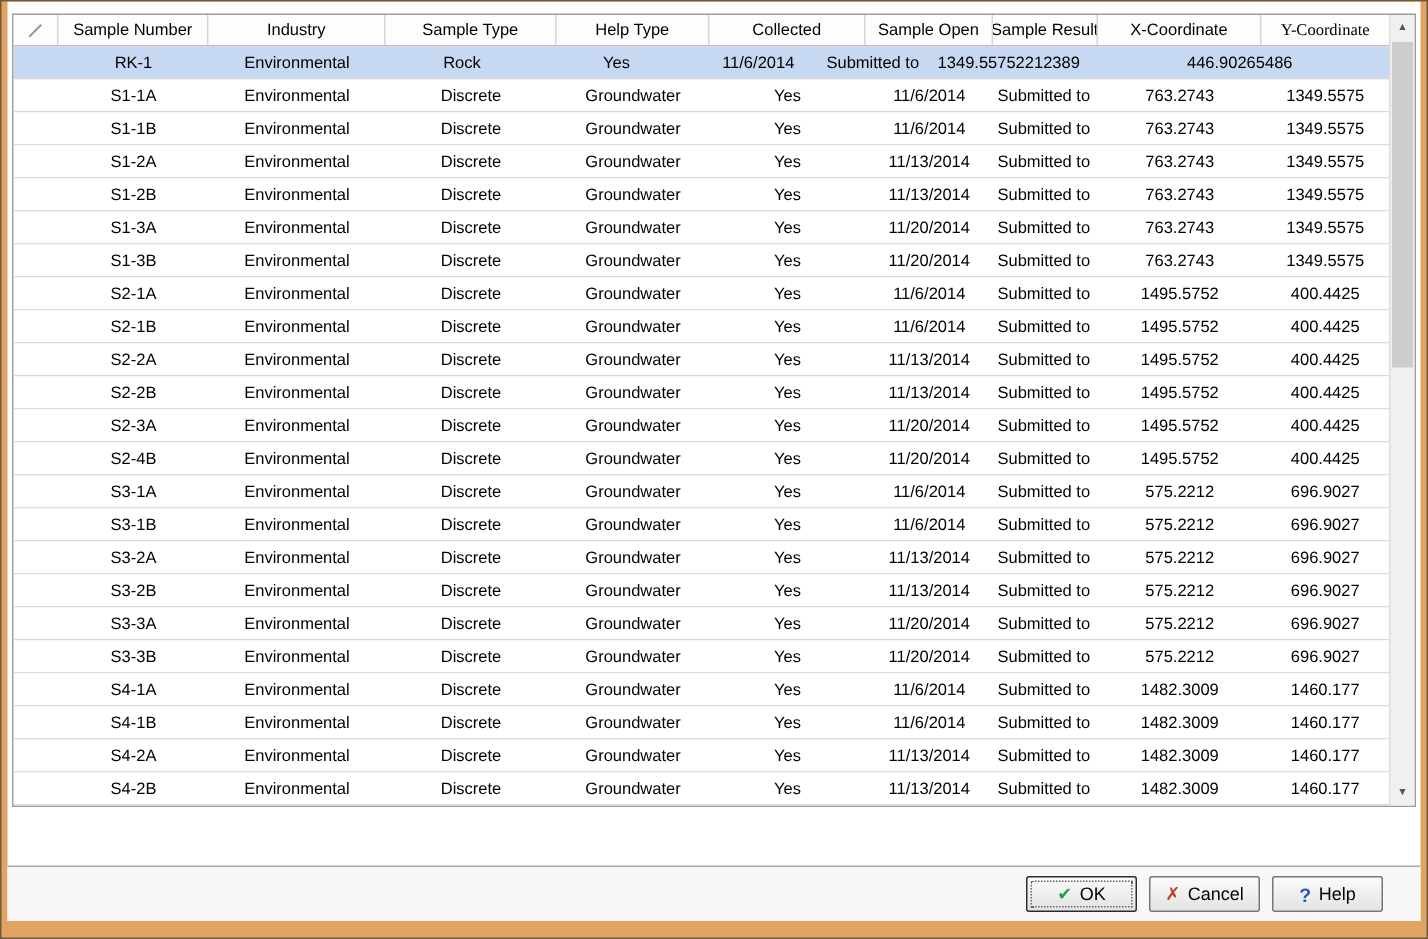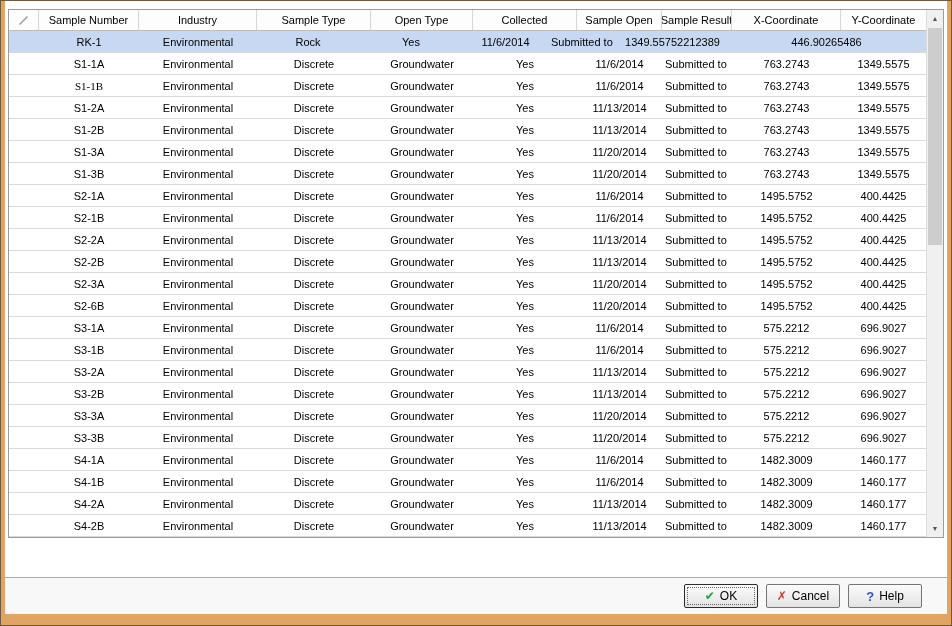--- a/index.html
+++ b/index.html
@@ -43,21 +43,21 @@
     border-bottom:1px solid #bdbdbd;
     background:#fdfdfd;
   }
   .hcell{
     flex:0 0 auto;
     border-right:1px solid #d6d6d6;
     display:flex; align-items:center; justify-content:center;
     font-size:11px; color:#000;
     white-space:nowrap; overflow:hidden;
   }
-  .hcell.grow{ flex:1 1 auto; border-right:none; }
+  .hcell.grow{ flex:1 1 auto; border-right:none;font-family:Liberation Serif, serif; }
   .selcell{ flex:0 0 30px; width:30px; }
 
   .gridbody{ flex:1; overflow:hidden; }
   .row{
     height:22px;
     display:flex;
     border-bottom:1px solid #dadada;
     background:#ffffff;
   }
   .row.selected{ background:#c7d9f2; }
@@ -124,21 +124,21 @@
       <div class="gridcols">
         <div class="header-row" id="header-row">
           <div class="hcell selcell">
             <svg width="11" height="11" viewBox="0 0 11 11">
                 <line x1="1.5" y1="9.5" x2="9.5" y2="1.5" stroke="#9a9a9a" stroke-width="1.4"></line>
               </svg>
           </div>
         <div class="hcell" style="flex-basis: 100px;">Sample Number</div>
             <div class="hcell" style="flex-basis: 118px;">Industry</div>
             <div class="hcell" style="flex-basis: 114px;">Sample Type</div>
-            <div class="hcell" style="flex-basis: 102px;">Open Type</div>
+            <div class="hcell" style="flex-basis: 102px;">Help Type</div>
             <div class="hcell" style="flex-basis: 104px;">Collected</div>
             <div class="hcell" style="flex-basis: 85px;">Sample Open</div>
             <div class="hcell" style="flex-basis: 70px;">Sample Result</div>
             <div class="hcell" style="flex-basis: 109px;">X-Coordinate</div>
             <div class="hcell grow">Y-Coordinate</div>
           </div>
         <div class="gridbody" id="rows">
             <div class="row selected">
               <div class="cell sel"></div>
               <div class="cell" style="flex-basis: 100px;">RK-1</div>
@@ -157,21 +157,21 @@
               <div class="cell" style="flex-basis: 114px;">Discrete</div>
               <div class="cell" style="flex-basis: 102px;">Groundwater</div>
               <div class="cell" style="flex-basis: 104px;">Yes</div>
               <div class="cell" style="flex-basis: 85px;">11/6/2014</div>
               <div class="cell left" style="flex-basis: 70px;">Submitted to</div>
               <div class="cell" style="flex-basis: 109px;">763.2743</div>
               <div class="cell grow">1349.5575</div>
             </div>
             <div class="row">
               <div class="cell sel"></div>
-              <div class="cell" style="flex-basis: 100px; font-family: Liberation Serif, serif;">S1-1B</div>
+              <div class="cell" style="flex-basis: 100px;">S1-1B</div>
               <div class="cell" style="flex-basis: 118px;">Environmental</div>
               <div class="cell" style="flex-basis: 114px;">Discrete</div>
               <div class="cell" style="flex-basis: 102px;">Groundwater</div>
               <div class="cell" style="flex-basis: 104px;">Yes</div>
               <div class="cell" style="flex-basis: 85px;">11/6/2014</div>
               <div class="cell left" style="flex-basis: 70px;">Submitted to</div>
               <div class="cell" style="flex-basis: 109px;">763.2743</div>
               <div class="cell grow">1349.5575</div>
             </div>
             <div class="row">
@@ -277,21 +277,21 @@
               <div class="cell" style="flex-basis: 114px;">Discrete</div>
               <div class="cell" style="flex-basis: 102px;">Groundwater</div>
               <div class="cell" style="flex-basis: 104px;">Yes</div>
               <div class="cell" style="flex-basis: 85px;">11/20/2014</div>
               <div class="cell left" style="flex-basis: 70px;">Submitted to</div>
               <div class="cell" style="flex-basis: 109px;">1495.5752</div>
               <div class="cell grow">400.4425</div>
             </div>
             <div class="row">
               <div class="cell sel"></div>
-              <div class="cell" style="flex-basis: 100px;">S2-6B</div>
+              <div class="cell" style="flex-basis: 100px;">S2-4B</div>
               <div class="cell" style="flex-basis: 118px;">Environmental</div>
               <div class="cell" style="flex-basis: 114px;">Discrete</div>
               <div class="cell" style="flex-basis: 102px;">Groundwater</div>
               <div class="cell" style="flex-basis: 104px;">Yes</div>
               <div class="cell" style="flex-basis: 85px;">11/20/2014</div>
               <div class="cell left" style="flex-basis: 70px;">Submitted to</div>
               <div class="cell" style="flex-basis: 109px;">1495.5752</div>
               <div class="cell grow">400.4425</div>
             </div>
             <div class="row">

